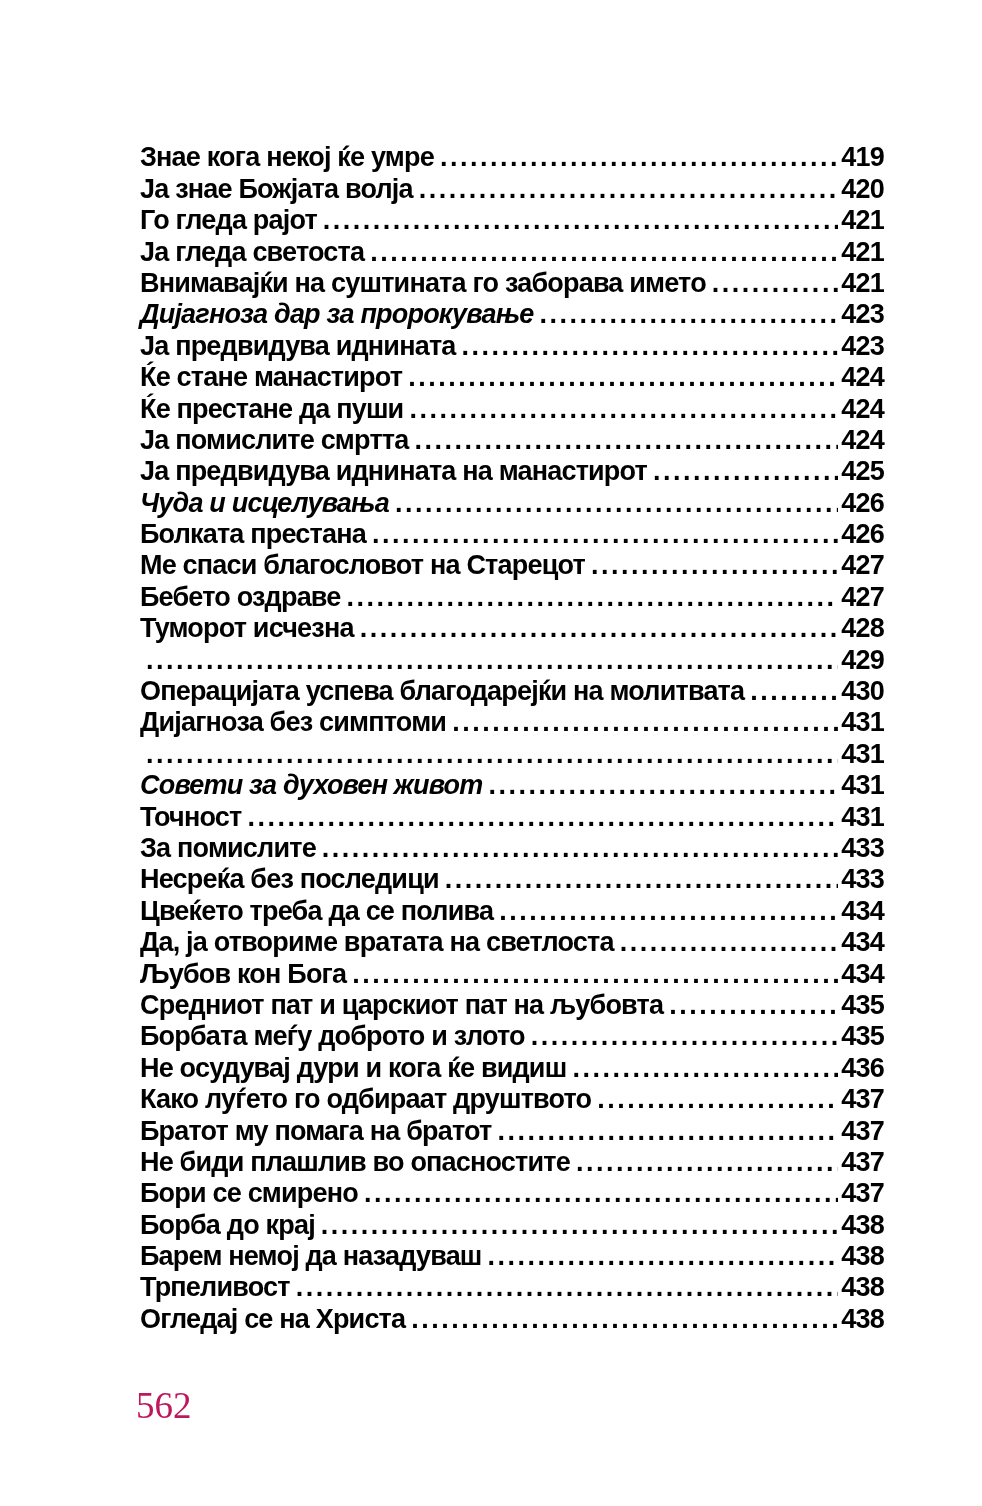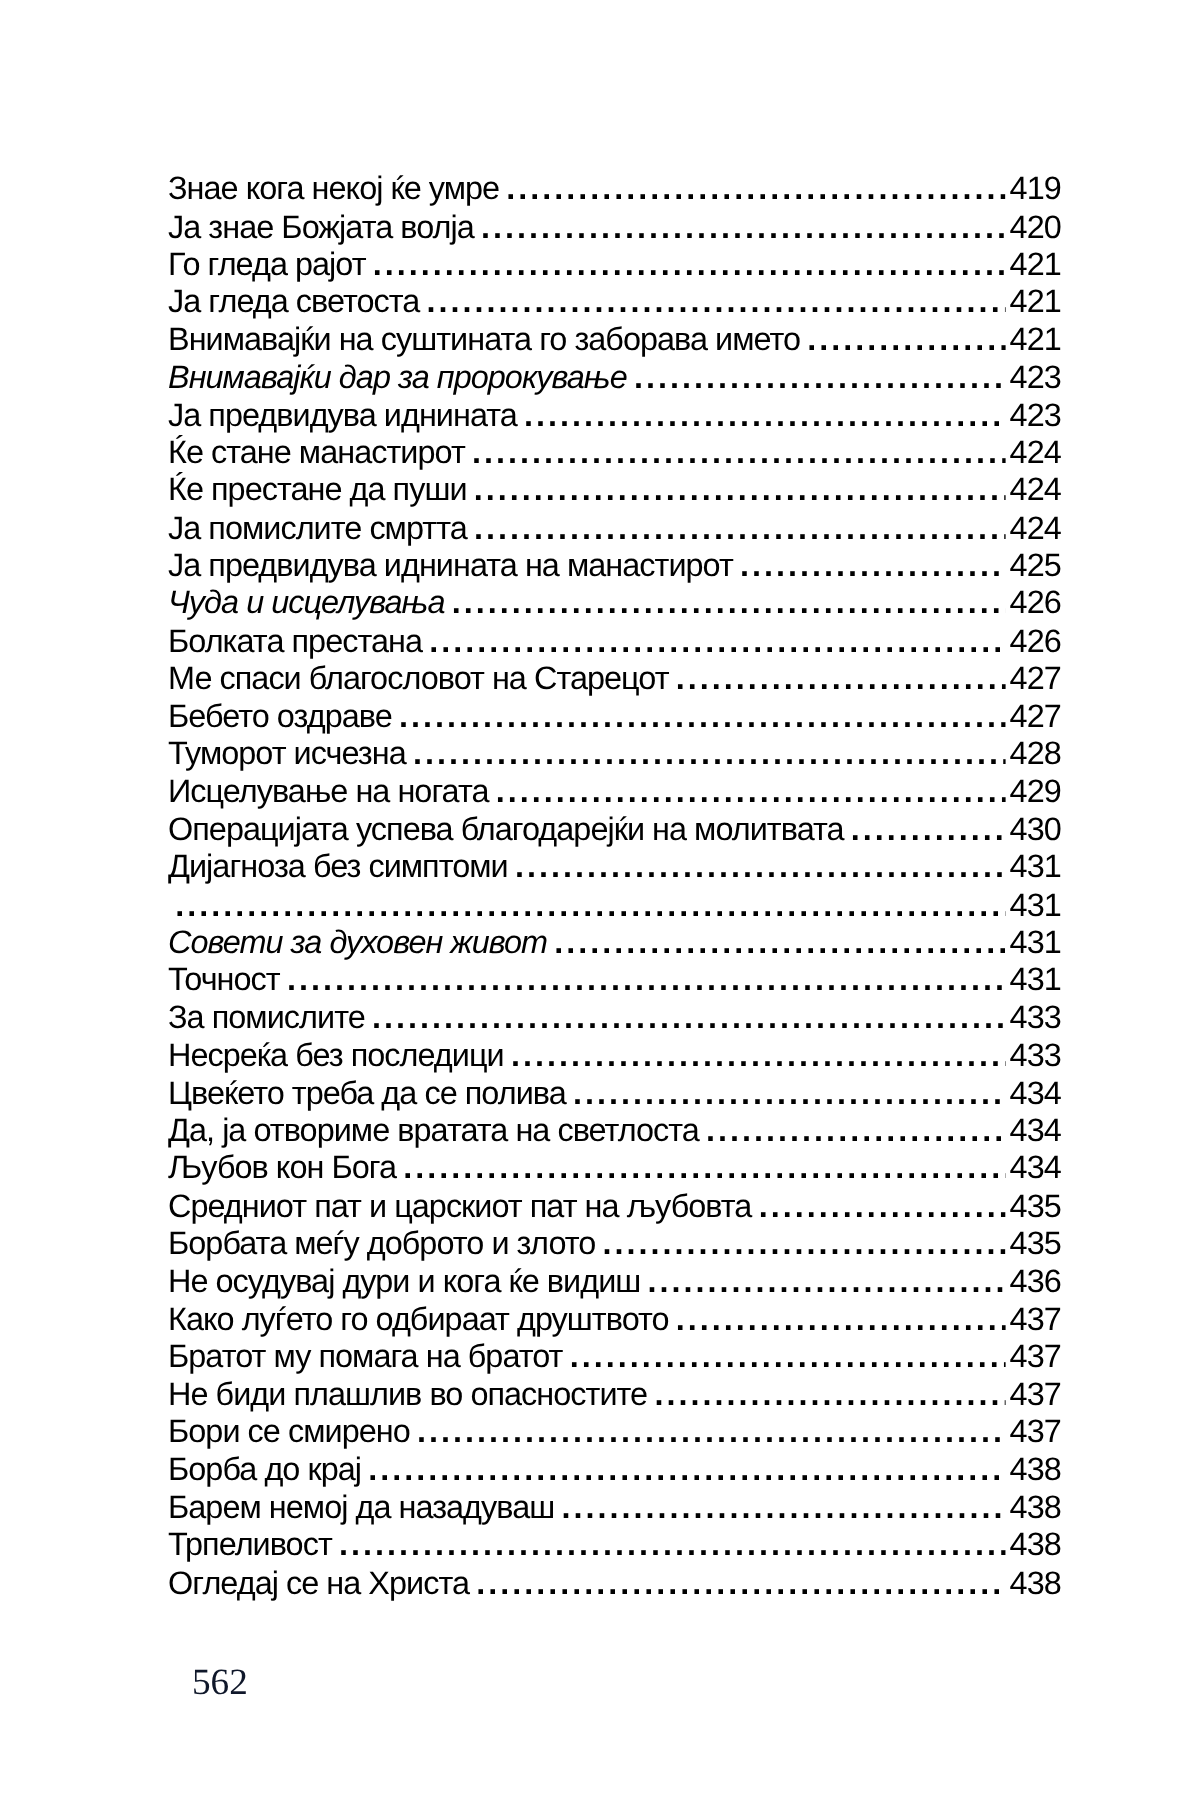--- a/index.html
+++ b/index.html
@@ -17,24 +17,24 @@
     color: #000000;
   }
   .toc {
     position: absolute;
     left: 140px;
     top: 142px;
     width: 744px;
   }
   .toc-row {
     display: flex;
-    align-items: center;
+    align-items: flex-end;
     height: 31.4px;
     font-size: 27px;
-    font-weight: normal;
+    font-weight: bold;
     letter-spacing: -0.8px;
     white-space: nowrap;
   }
   .toc-row.italic .toc-title {
     font-style: italic;
   }
   .toc-title {
     flex: 0 0 auto;
   }
   .toc-leader {
@@ -53,24 +53,23 @@
   }
   .toc-page {
     flex: 0 0 auto;
     text-align: right;
   }
   .footer-num {
     position: absolute;
     left: 136px;
     top: 1384px;
     font-family: "Liberation Serif", serif;
-    font-size: 31px;
+    font-size: 37px;
     font-weight: normal;
-    color: #0f172a;
-    margin-left: 24px;
+    color: #be185d;
   }
 </style>
 </head>
 <body>
 
 <div class="page">
   <div class="toc">
   <div class="toc-row">
     <span class="toc-title">Знае кога некој ќе умре</span>
     <span class="toc-leader"></span>
@@ -96,21 +95,21 @@
   </div>
 
   <div class="toc-row">
     <span class="toc-title">Внимавајќи на суштината го заборава името</span>
     <span class="toc-leader"></span>
     <span class="toc-page">421</span>
   </div>
 
 
   <div class="toc-row italic">
-    <span class="toc-title">Внимавајќи дар за пророкување</span>
+    <span class="toc-title">Дијагноза дар за пророкување</span>
     <span class="toc-leader"></span>
     <span class="toc-page">423</span>
   </div>
 
   <div class="toc-row">
     <span class="toc-title">Ја предвидува иднината</span>
     <span class="toc-leader"></span>
     <span class="toc-page">423</span>
   </div>
 
@@ -162,21 +161,20 @@
     <span class="toc-page">427</span>
   </div>
 
   <div class="toc-row">
     <span class="toc-title">Туморот исчезна</span>
     <span class="toc-leader"></span>
     <span class="toc-page">428</span>
   </div>
 
   <div class="toc-row">
-    <span class="toc-title">Исцелување на ногата</span>
     <span class="toc-leader"></span>
     <span class="toc-page">429</span>
   </div>
 
   <div class="toc-row">
     <span class="toc-title">Операцијата успева благодарејќи на молитвата</span>
     <span class="toc-leader"></span>
     <span class="toc-page">430</span>
   </div>
 

